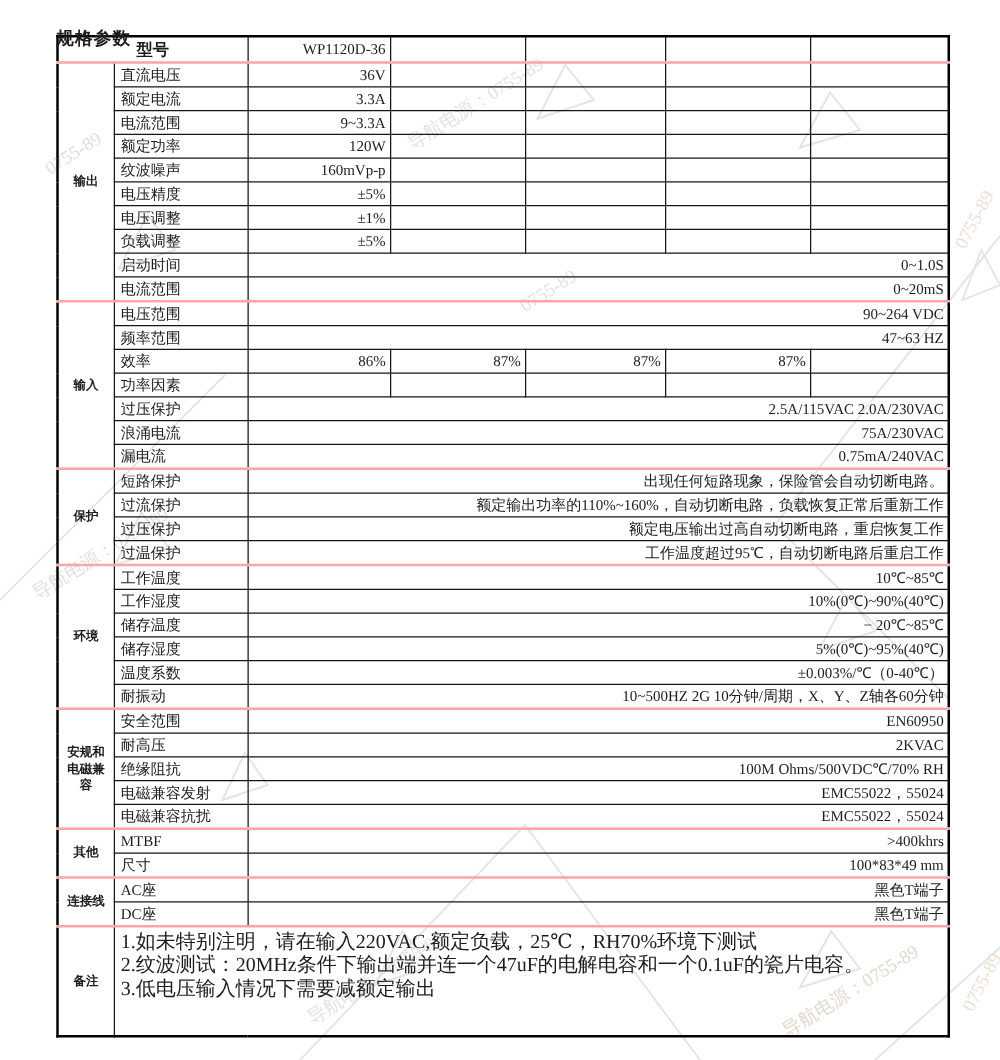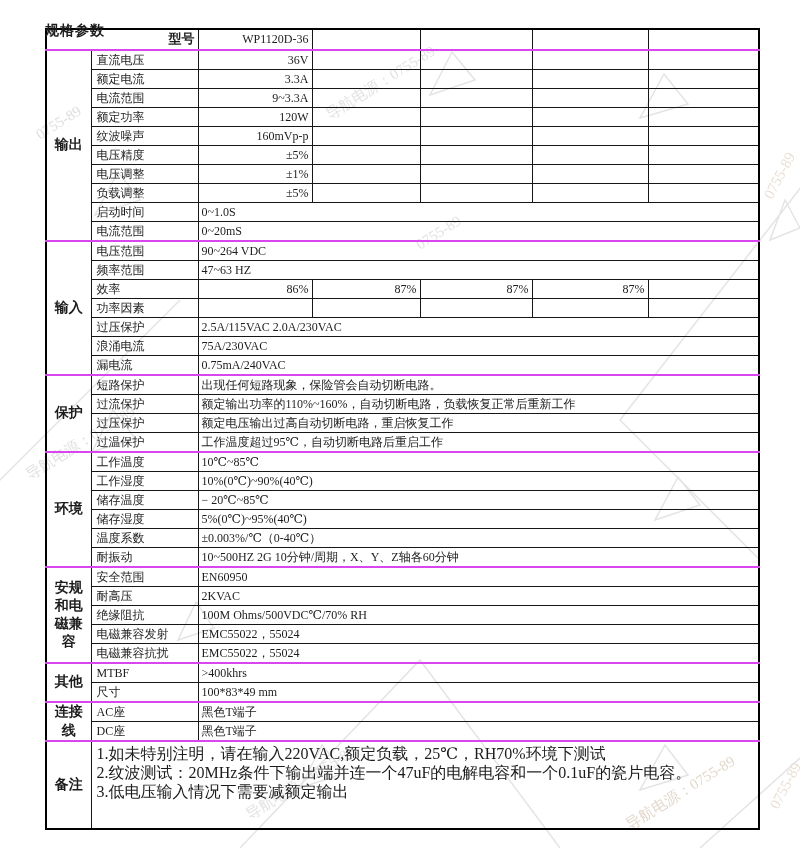--- a/index.html
+++ b/index.html
@@ -17,28 +17,28 @@
     width:713px;border-collapse:collapse;table-layout:fixed;
     border:2px solid #000;background:transparent;
   }
   td.cell{
     border:1px solid #161616;font-size:12px;height:18px;
     padding:0 3px;line-height:1.2;overflow:hidden;white-space:nowrap;
     background:transparent;
   }
   tr.header-row td.cell{height:19px;}
   td.section-cell{
-    font-weight:bold;font-size:14px;text-align:center;
+    font-weight:bold;font-size:10px;text-align:center;
     white-space:normal;line-height:1.3;padding:0 2px;
   }
   td.label-cell{text-align:left;padding-left:5px;}
-  td.model-label{text-align:right;font-weight:bold;font-size:13px;font-family:Liberation Mono, monospace;}
+  td.model-label{text-align:center;font-weight:bold;font-size:13px;}
   td.left{text-align:right;}
-  td.center{text-align:left;}
-  tr.section-start td{border-top:2px solid #d946ef;}
+  td.center{text-align:right;font-family:Liberation Serif, serif;}
+  tr.section-start td{border-top:2px solid #fca5a5;}
   td.remark-cell{
     height:82px;vertical-align:top;white-space:normal;padding:2px 5px;
   }
   .remark-line{font-size:16px;line-height:19px;white-space:normal;}
 </style>
 </head>
 <body>
 
 <div class="page">
 

